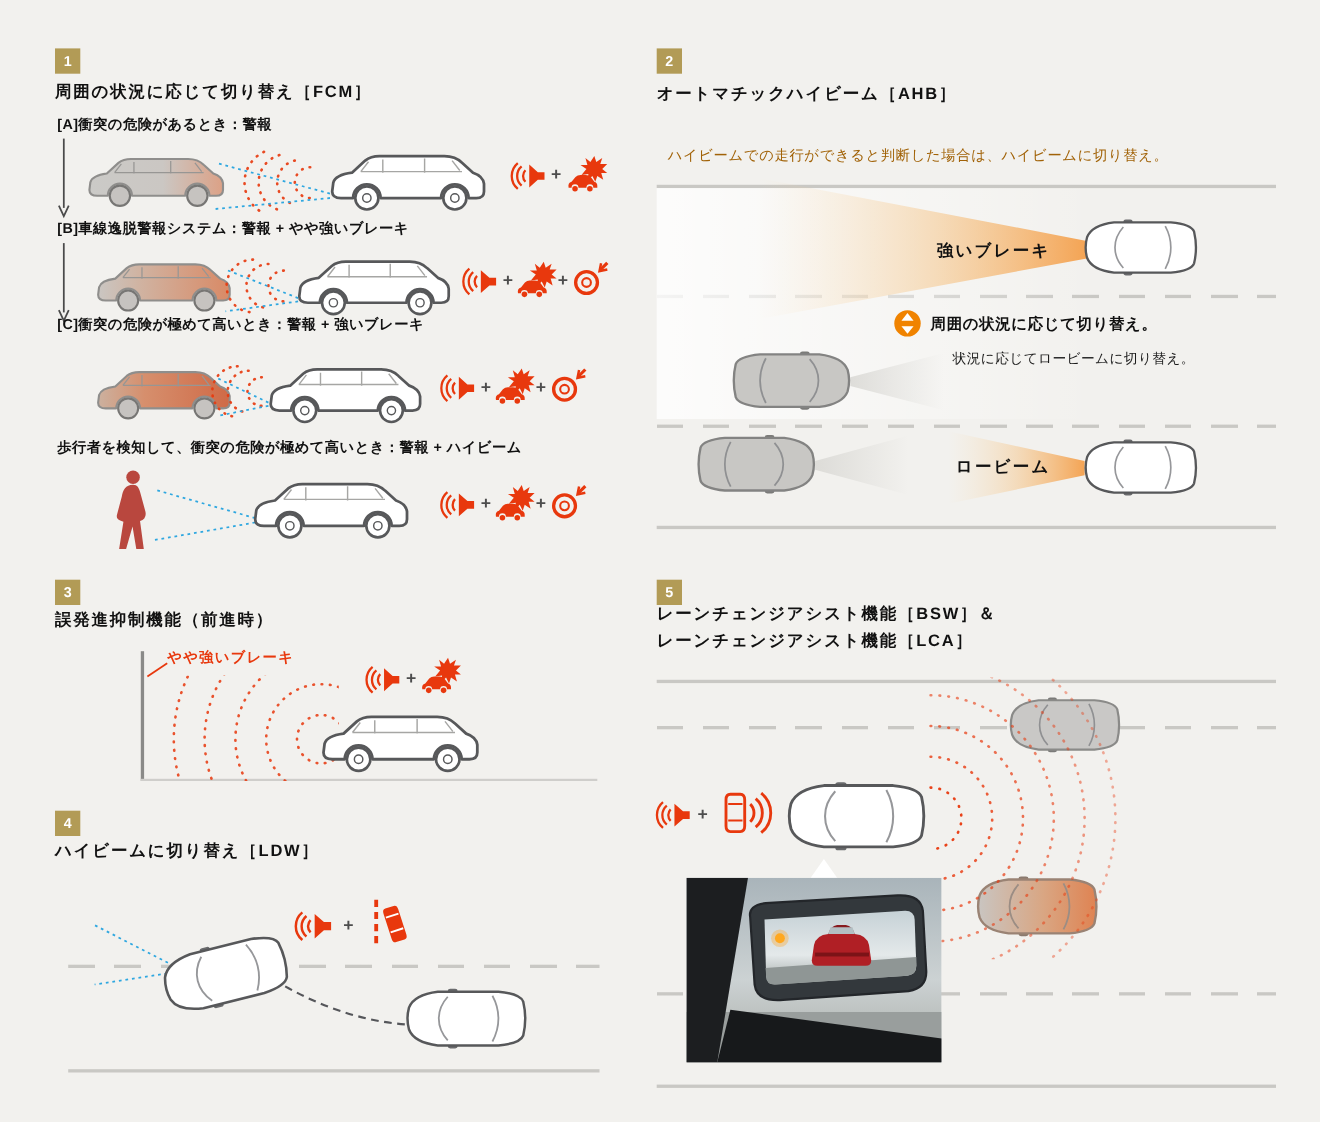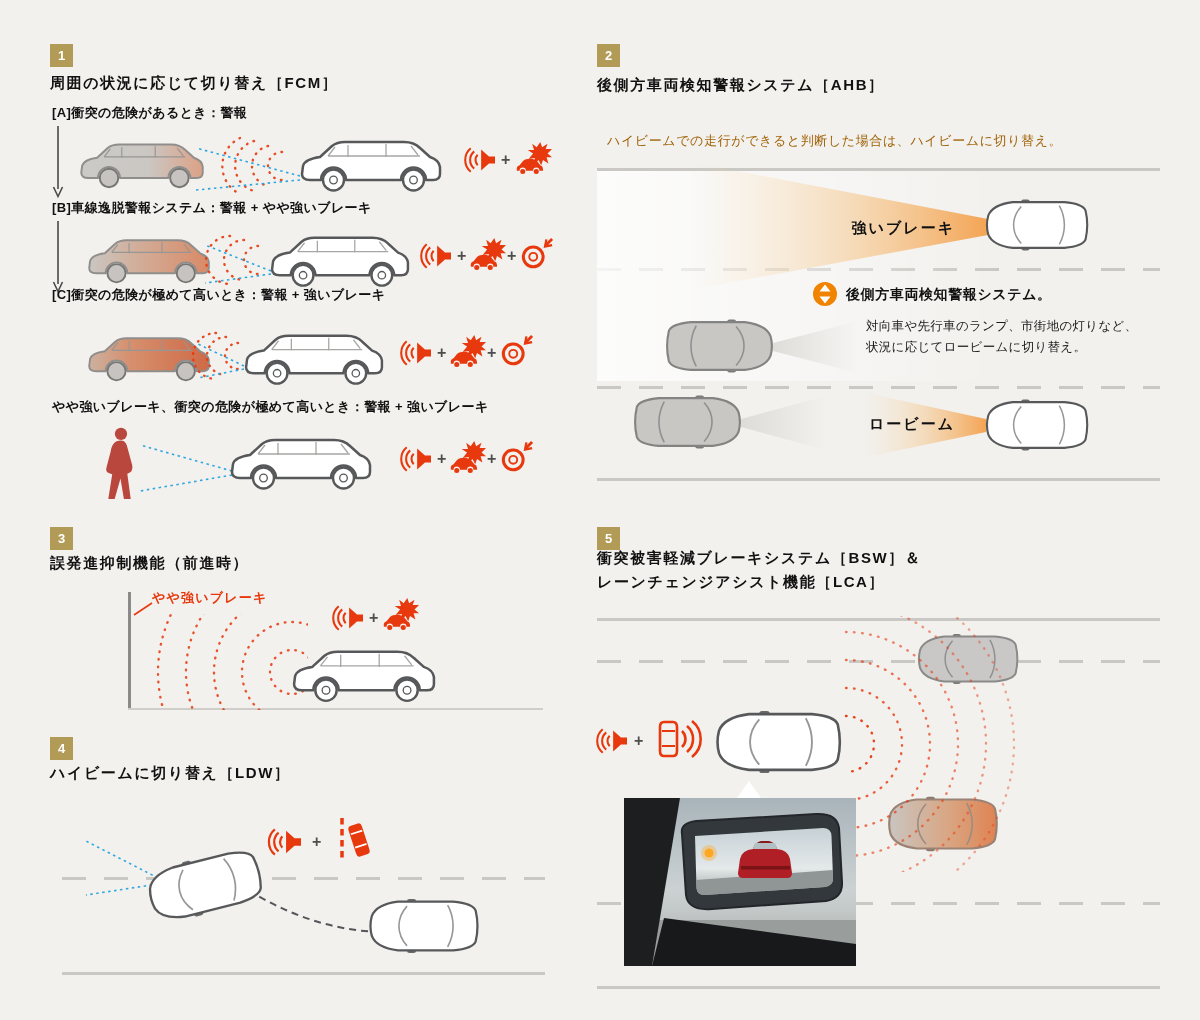--- a/index.html
+++ b/index.html
@@ -236,21 +236,21 @@
     <span class="abs plus" style="left:487px;top:345px">+</span>
     <div class="abs" style="left:500px;top:334px;width:34px;height:34px">
       <svg class="art" viewBox="0 0 36 36">
           <circle cx="14" cy="21" r="10.5" fill="none" stroke="#e8380d" stroke-width="3.2"></circle>
           <circle cx="14" cy="21" r="4.2" fill="none" stroke="#e8380d" stroke-width="2"></circle>
           <line x1="34" y1="2" x2="27" y2="9" stroke="#e8380d" stroke-width="3"></line>
           <path d="M28,2.5L26.5,10L34,8.5" fill="none" stroke="#e8380d" stroke-width="2.4"></path>
         </svg>
     </div>
 
-    <div class="abs row-label" style="left:52px;top:398px">やや強いブレーキ、衝突の危険が極めて高いとき：警報 + 強いブレーキ</div>
+    <div class="abs row-label" style="left:52px;top:398px">歩行者を検知して、衝突の危険が極めて高いとき：警報 + ハイビーム</div>
     <div class="abs" style="left:100px;top:426px;width:40px;height:76px">
       <svg class="art" viewBox="0 0 40 78">
           <circle cx="21" cy="8" r="6.3" fill="#b9473e"></circle>
           <path d="M21,15C14,15 11.5,20 10.5,26L6,43Q5,47 9,48.5L12,49.5L8,75L14.5,75L20.5,54L24,75L31,75L27.5,49Q34,47 32.5,40L28,23.5C26.8,18 25,15 21,15Z" fill="#b9473e"></path>
         </svg>
     </div>
     <div class="abs" style="left:140px;top:441px;width:92px;height:52px">
       <svg class="art" viewBox="0 0 92 52" stroke="#2ea7e0" stroke-width="1.6" stroke-dasharray="2.5 3.5">
           <line x1="92" y1="30" x2="0" y2="4"></line>
           <line x1="92" y1="34" x2="0" y2="50"></line>
@@ -291,21 +291,21 @@
           <circle cx="14" cy="21" r="10.5" fill="none" stroke="#e8380d" stroke-width="3.2"></circle>
           <circle cx="14" cy="21" r="4.2" fill="none" stroke="#e8380d" stroke-width="2"></circle>
           <line x1="34" y1="2" x2="27" y2="9" stroke="#e8380d" stroke-width="3"></line>
           <path d="M28,2.5L26.5,10L34,8.5" fill="none" stroke="#e8380d" stroke-width="2.4"></path>
         </svg>
     </div>
   </div>
 
   <div class="group">
     <div class="abs badge" style="left:597px;top:44px">2</div>
-    <div class="abs title" style="left:597px;top:76px">後側方車両検知警報システム［AHB］</div>
+    <div class="abs title" style="left:597px;top:76px">オートマチックハイビーム［AHB］</div>
     <div class="abs note" style="left:607px;top:132px">ハイビームでの走行ができると判断した場合は、ハイビームに切り替え。</div>
 
     <div class="abs hline" style="left:597px;top:168px;width:563px"></div>
     <div class="abs dline" style="left:597px;top:268px;width:563px"></div>
     <div class="abs dline" style="left:597px;top:386px;width:563px"></div>
     <div class="abs hline" style="left:597px;top:478px;width:563px"></div>
 
     <div class="abs" style="left:597px;top:171px;width:400px;height:210px;background:linear-gradient(90deg,rgba(255,255,255,.8),rgba(255,255,255,0))"></div>
 
     <div class="abs" style="left:690px;top:162px;width:298px;height:128px">
@@ -331,24 +331,23 @@
     </div>
     <div class="abs beam-label" style="left:850px;top:219px;width:105px">強いブレーキ</div>
 
     <div class="abs" style="left:812px;top:281px;width:26px;height:26px">
       <svg class="art" viewBox="0 0 26 26">
           <circle cx="13" cy="13" r="12" fill="#f08300"></circle>
           <path d="M13,3.5L18.5,10.5H7.5Z" fill="#fff"></path>
           <path d="M13,22.5L18.5,15.5H7.5Z" fill="#fff"></path>
         </svg>
     </div>
-    <div class="abs switch-note" style="left:846px;top:286px">後側方車両検知警報システム。</div>
+    <div class="abs switch-note" style="left:846px;top:286px">周囲の状況に応じて切り替え。</div>
 
     <div class="abs" style="left:866px;top:316px">
-      <div class="small-note">対向車や先行車のランプ、市街地の灯りなど、</div>
       <div class="small-note">状況に応じてロービームに切り替え。</div>
     </div>
 
     <div class="abs" style="left:773px;top:321px;width:85px;height:52px">
       <svg class="art" viewBox="0 0 85 52" preserveAspectRatio="none">
           <defs>
             <linearGradient id="bG1" x1="0" y1="0" x2="1" y2="0">
               <stop offset="0" stop-color="#d9d8d4" stop-opacity="0.85"></stop>
               <stop offset="1" stop-color="#d9d8d4" stop-opacity="0"></stop>
             </linearGradient>
@@ -518,21 +517,21 @@
           <rect x="76" y="54" width="10" height="7" rx="2.5" fill="#6a6b6d"></rect>
           <path d="M10,14Q6,31 10,48Q13,56 35,58L96,58Q120,55 125,42Q128,31 125,20Q120,7 96,4L35,4Q13,6 10,14Z" fill="#fff" stroke="#57585a" stroke-width="2.5" stroke-linejoin="round"></path>
           <path d="M86,9Q95,19 95,31Q95,43 86,53" fill="none" stroke="#96979a" stroke-width="1.8"></path>
           <path d="M41,8Q35,19 35,31Q35,43 41,54" fill="none" stroke="#96979a" stroke-width="1.8"></path>
         </svg>
     </div>
   </div>
 
   <div class="group">
     <div class="abs badge" style="left:597px;top:527px">5</div>
-    <div class="abs title" style="left:597px;top:549px">衝突被害軽減ブレーキシステム［BSW］＆</div>
+    <div class="abs title" style="left:597px;top:549px">レーンチェンジアシスト機能［BSW］＆</div>
     <div class="abs title" style="left:597px;top:573px">レーンチェンジアシスト機能［LCA］</div>
 
     <div class="abs hline" style="left:597px;top:618px;width:563px"></div>
     <div class="abs dline" style="left:597px;top:660px;width:563px"></div>
     <div class="abs dline" style="left:597px;top:902px;width:563px"></div>
     <div class="abs hline" style="left:597px;top:986px;width:563px"></div>
 
     <div class="abs" style="left:916px;top:629px;width:108px;height:60px">
       <svg class="art flip" viewBox="0 0 130 62">
           <rect x="76" y="1" width="10" height="7" rx="2.5" fill="#7b7b79"></rect>

